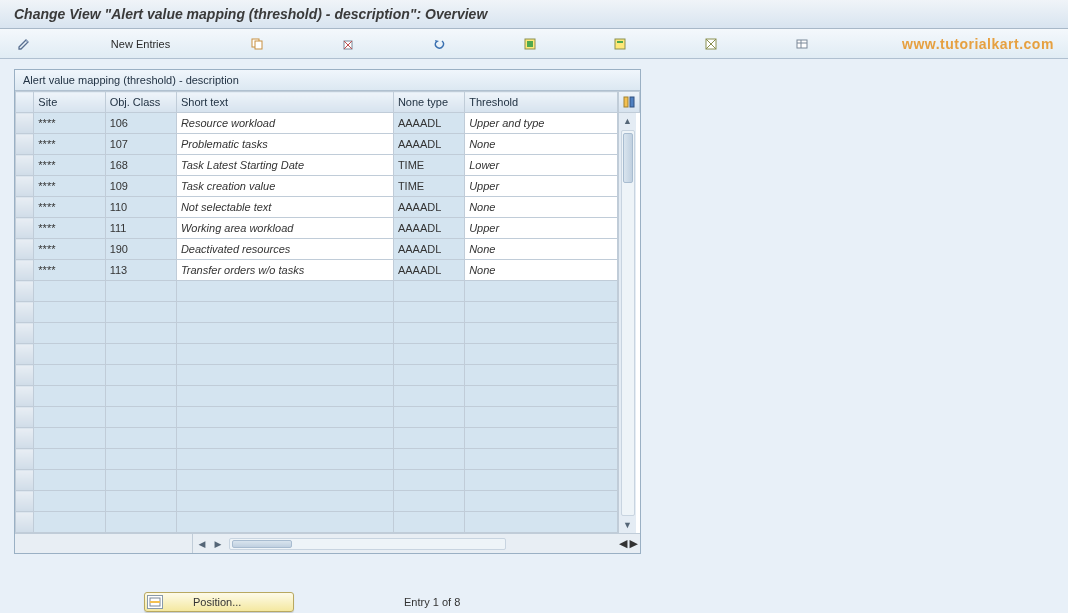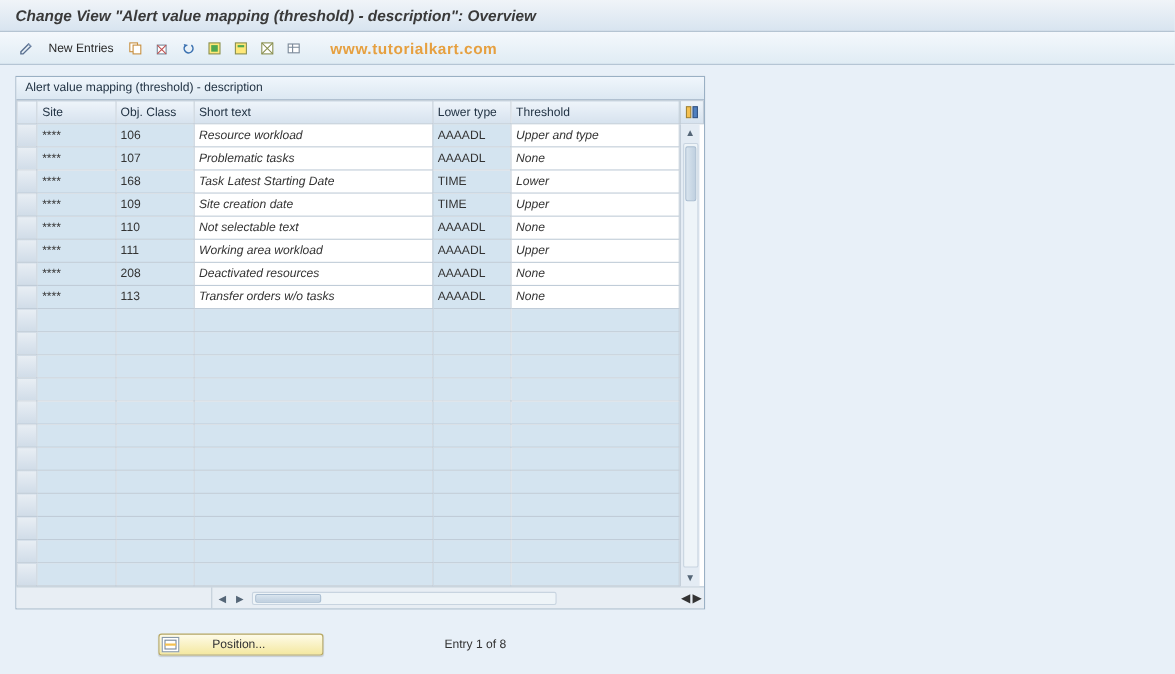--- a/index.html
+++ b/index.html
@@ -22,20 +22,21 @@
       color: #3a3a3a;
     }
     .toolbar {
       background: linear-gradient(to bottom, #f4f8fc, #e0ecf4);
       border-bottom: 1px solid #b0c0d0;
       padding: 4px 14px;
       display: flex;
       align-items: center;
       gap: 4px;
       height: 30px;
+      justify-content: space-between;
     }
     .tb-btn {
       display: inline-flex;
       align-items: center;
       justify-content: center;
       width: 20px;
       height: 20px;
       border: 1px solid transparent;
       border-radius: 2px;
       cursor: pointer;
@@ -137,21 +138,21 @@
     .hscroll .thumb { position:absolute; left:2px; top:1px; bottom:1px; width:60px; background:linear-gradient(to bottom,#d8e4ee,#c0d0e0); border:1px solid #a8bcd0; border-radius:2px;}
     .hscroll-right-pad { width: 130px; display:flex; align-items:center; justify-content:flex-end; padding-right: 2px; gap:2px;}
     .col-settings {
       width: 22px;
       background: linear-gradient(to bottom,#eef4fa,#d6e2ee);
       border:1px solid #c0ccd8;
       display:flex;align-items:center;justify-content:center;
       cursor:pointer;
     }
     .footer {
-      margin-top: 22px;
+      margin-top: 38px;
       padding-left: 130px;
       display: flex;
       align-items: center;
       gap: 100px;
     }
     .pos-btn {
       display: inline-flex;
       align-items: center;
       background: linear-gradient(to bottom,#fefbe8,#f4e8a0);
       border: 1px solid #b8a860;
@@ -238,21 +239,21 @@
               <col class="col-short">
               <col class="col-unit">
               <col class="col-thr">
           </colgroup>
           <thead>
             <tr>
               <th class="corner-th"></th>
               <th>Site</th>
               <th>Obj. Class</th>
               <th>Short text</th>
-              <th>Lower type</th>
+              <th>None type</th>
               <th>Threshold</th>
             </tr>
           </thead>
           <tbody id="grid-rows">
               <tr>
                 <td class="sel-col"></td>
                 <td class="cell-readonly">****</td>
                 <td class="cell-readonly">106</td>
                 <td class="cell-edit">Resource workload</td>
                 <td class="cell-readonly">AAAADL</td>
@@ -271,21 +272,21 @@
                 <td class="cell-readonly">****</td>
                 <td class="cell-readonly">168</td>
                 <td class="cell-edit">Task Latest Starting Date</td>
                 <td class="cell-readonly">TIME</td>
                 <td class="cell-edit">Lower</td>
               </tr>
               <tr>
                 <td class="sel-col"></td>
                 <td class="cell-readonly">****</td>
                 <td class="cell-readonly">109</td>
-                <td class="cell-edit">Site creation date</td>
+                <td class="cell-edit">Task creation value</td>
                 <td class="cell-readonly">TIME</td>
                 <td class="cell-edit">Upper</td>
               </tr>
               <tr>
                 <td class="sel-col"></td>
                 <td class="cell-readonly">****</td>
                 <td class="cell-readonly">110</td>
                 <td class="cell-edit">Not selectable text</td>
                 <td class="cell-readonly">AAAADL</td>
                 <td class="cell-edit">None</td>
@@ -294,21 +295,21 @@
                 <td class="sel-col"></td>
                 <td class="cell-readonly">****</td>
                 <td class="cell-readonly">111</td>
                 <td class="cell-edit">Working area workload</td>
                 <td class="cell-readonly">AAAADL</td>
                 <td class="cell-edit">Upper</td>
               </tr>
               <tr>
                 <td class="sel-col"></td>
                 <td class="cell-readonly">****</td>
-                <td class="cell-readonly">208</td>
+                <td class="cell-readonly">190</td>
                 <td class="cell-edit">Deactivated resources</td>
                 <td class="cell-readonly">AAAADL</td>
                 <td class="cell-edit">None</td>
               </tr>
               <tr>
                 <td class="sel-col"></td>
                 <td class="cell-readonly">****</td>
                 <td class="cell-readonly">113</td>
                 <td class="cell-edit">Transfer orders w/o tasks</td>
                 <td class="cell-readonly">AAAADL</td>

